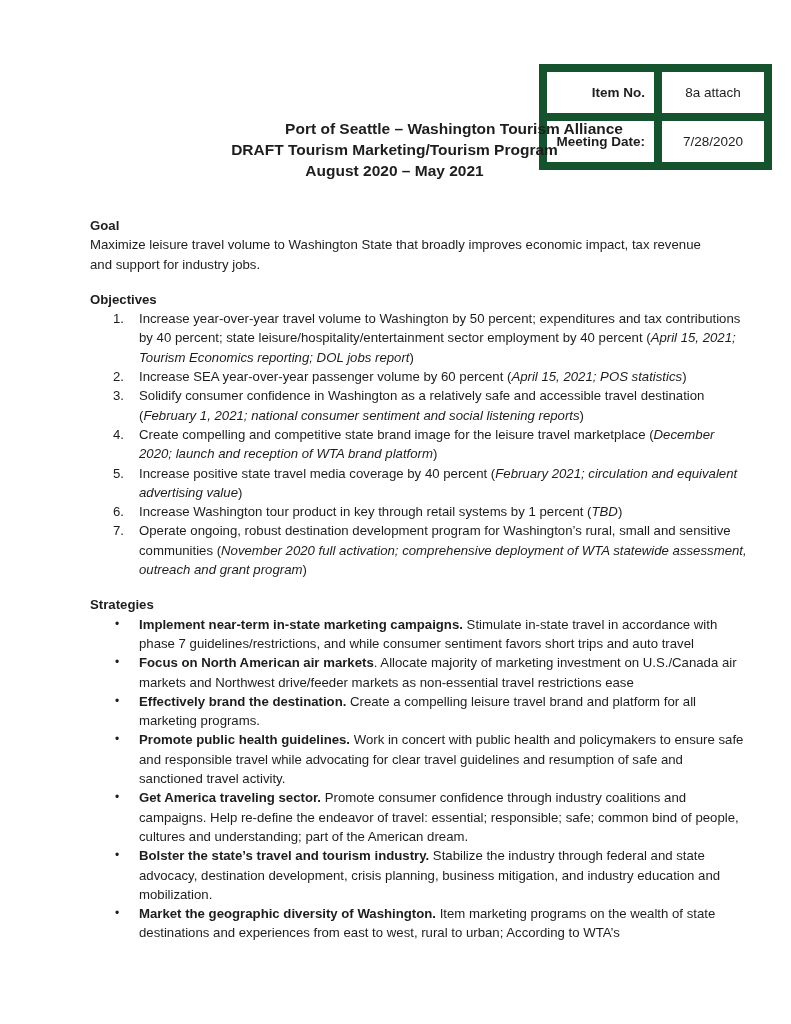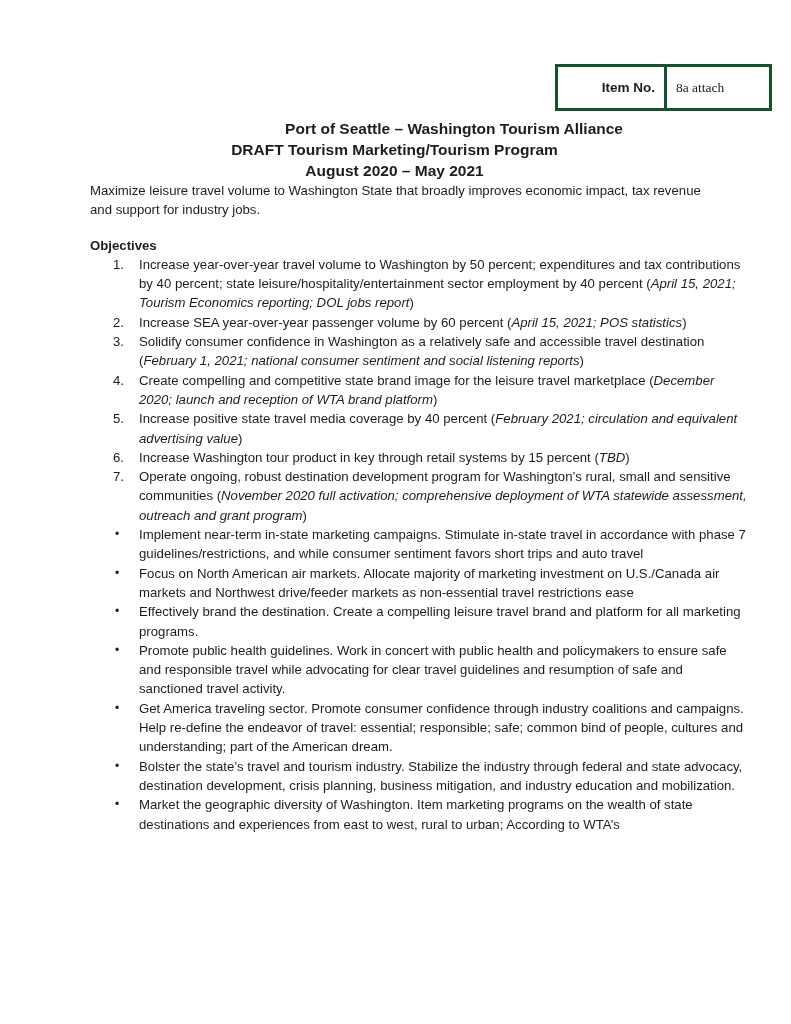--- a/index.html
+++ b/index.html
@@ -18,26 +18,26 @@
 
   
   .meta-table {
     position: absolute;
     top: 64px; right: 19px;
     border-collapse: collapse;
     font-size: 13.5px;
     line-height: 17px;
   }
   .meta-table td {
-    border: 3px solid #14532d;
+    border: 8px solid #14532d;
     padding: 12px 9px;
     white-space: nowrap;
   }
   .mt-label { font-weight: 700; text-align: right; min-width: 88px; }
-  .mt-value { text-align: left; min-width: 84px; font-family: Liberation Serif, serif; }
+  .mt-value { text-align: center; min-width: 84px; }
 
   
   .doc {
     position: absolute;
     left: 90px; top: 118px;
     width: 660px;
     font-size: 13.2px;
     line-height: 19.3px;
   }
   .title {
@@ -63,45 +63,50 @@
   .list { margin: 0; }
   .li { display: flex; }
   .marker {
     flex: 0 0 49px;
     box-sizing: border-box;
     padding-left: 23px;
   }
   .marker.bullet { padding-left: 25px; font-size: 12px; }
   .li-content { flex: 1; }
 
-  .run-bold { font-weight: 400; }
+  .run-bold { font-weight: 700; }
   .run-italic { font-style: italic; }
 </style>
 </head>
 <body>
 
 <div class="page">
 
   <table class="meta-table">
     <tbody>
       <tr>
         <td class="mt-label">Item No.</td>
         <td class="mt-value">8a attach</td>
       </tr>
+      <tr>
+        <td class="mt-label">Meeting Date:</td>
+        <td class="mt-value">7/28/2020</td>
+      </tr>
     </tbody>
   </table>
 
   <div class="doc">
 
     <div class="title">
       <div class="t1">Port of Seattle – Washington Tourism Alliance</div>
       <div class="t2">DRAFT Tourism Marketing/Tourism Program</div>
       <div class="t3">August 2020 – May 2021</div>
     </div>
 
+    <div class="h goal-h">Goal</div>
     <p class="para">Maximize leisure travel volume to Washington State that broadly improves economic impact, tax revenue and support for industry jobs.</p>
 
     <div class="h">Objectives</div>
     <div class="list">
         <div class="li">
           <span class="marker number">1.</span>
           <span class="li-content"><span class="run-normal">Increase year-over-year travel volume to Washington by 50 percent; expenditures and tax contributions by 40 percent; state leisure/hospitality/entertainment sector employment by 40 percent (</span><span class="run-italic">April 15, 2021; Tourism Economics reporting; DOL jobs report</span><span class="run-normal">)</span></span>
         </div>
         <div class="li">
           <span class="marker number">2.</span>
@@ -114,28 +119,29 @@
         <div class="li">
           <span class="marker number">4.</span>
           <span class="li-content"><span class="run-normal">Create compelling and competitive state brand image for the leisure travel marketplace (</span><span class="run-italic">December 2020; launch and reception of WTA brand platform</span><span class="run-normal">)</span></span>
         </div>
         <div class="li">
           <span class="marker number">5.</span>
           <span class="li-content"><span class="run-normal">Increase positive state travel media coverage by 40 percent (</span><span class="run-italic">February 2021; circulation and equivalent advertising value</span><span class="run-normal">)</span></span>
         </div>
         <div class="li">
           <span class="marker number">6.</span>
-          <span class="li-content"><span class="run-normal">Increase Washington tour product in key through retail systems by 15 percent (</span><span class="run-italic">TBD</span><span class="run-normal">)</span></span>
+          <span class="li-content"><span class="run-normal">Increase Washington tour product in key through retail systems by 1 percent (</span><span class="run-italic">TBD</span><span class="run-normal">)</span></span>
         </div>
         <div class="li">
           <span class="marker number">7.</span>
           <span class="li-content"><span class="run-normal">Operate ongoing, robust destination development program for Washington’s rural, small and sensitive communities (</span><span class="run-italic">November 2020 full activation; comprehensive deployment of WTA statewide assessment, outreach and grant program</span><span class="run-normal">)</span></span>
         </div>
       </div>
 
+    <div class="h">Strategies</div>
     <div class="list">
         <div class="li">
           <span class="marker bullet">•</span>
           <span class="li-content"><span class="run-bold">Implement near-term in-state marketing campaigns.</span><span class="run-normal"> Stimulate in-state travel in accordance with phase 7 guidelines/restrictions, and while consumer sentiment favors short trips and auto travel</span></span>
         </div>
         <div class="li">
           <span class="marker bullet">•</span>
           <span class="li-content"><span class="run-bold">Focus on North American air markets</span><span class="run-normal">. Allocate majority of marketing investment on U.S./Canada air markets and Northwest drive/feeder markets as non-essential travel restrictions ease</span></span>
         </div>
         <div class="li">

